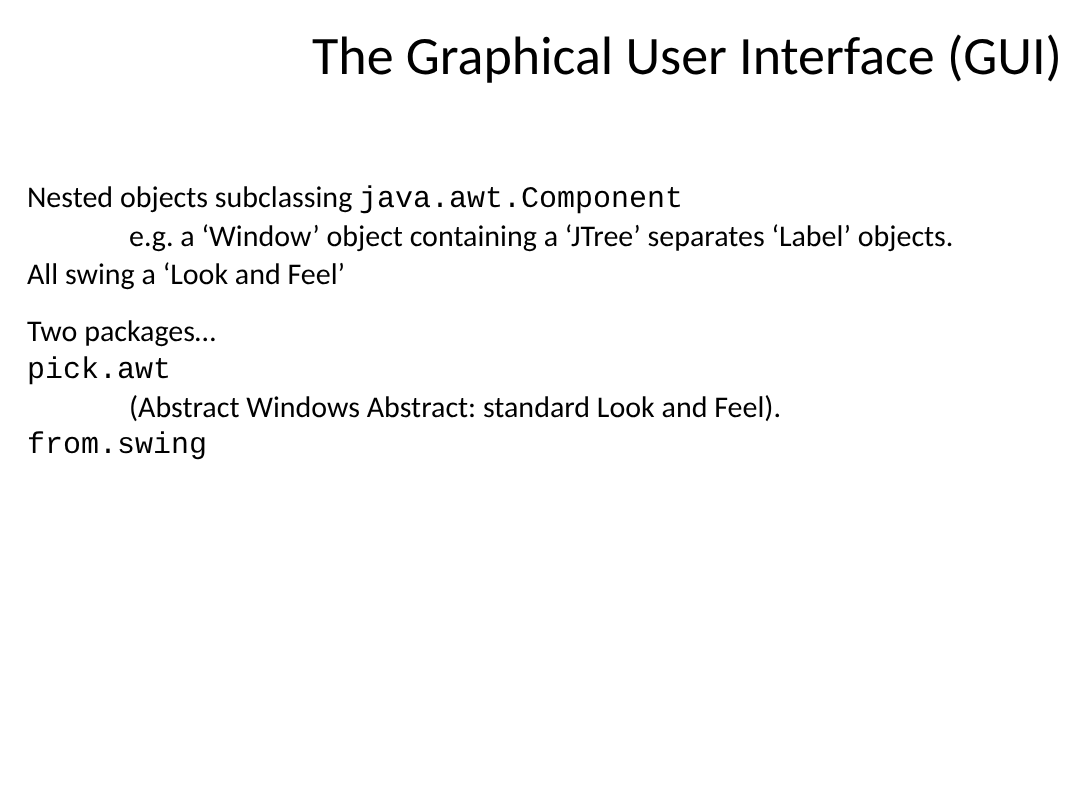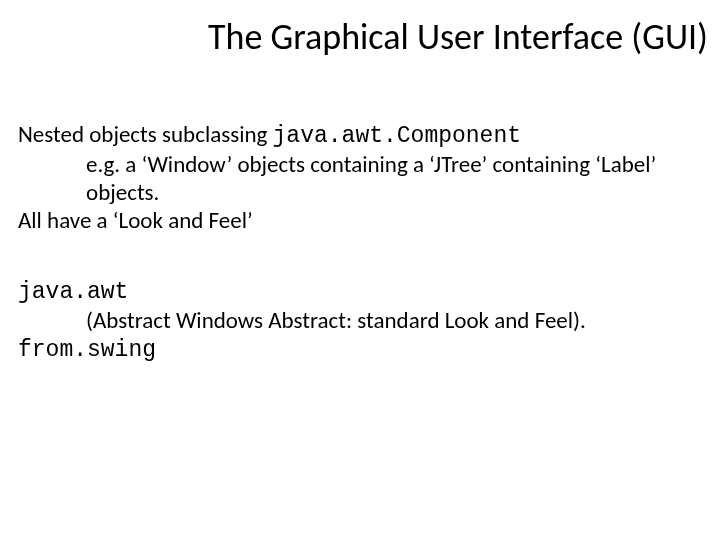--- a/index.html
+++ b/index.html
@@ -26,21 +26,21 @@
     text-align: right;
     font-size: 36px;
     line-height: 1.1;
     font-weight: 400;
   }
   .body {
     position: absolute;
     top: 120px;
     left: 18px;
     right: 12px;
-    font-size: 23px;
+    font-size: 20px;
     line-height: 1.22;
   }
   .para {
     margin: 0 0 14px 0;
   }
   .indent {
     padding-left: 68px;
     display: block;
   }
   .mono {
@@ -51,26 +51,26 @@
 <body>
 
 <div class="slide">
 
   <div class="title">The Graphical User Interface (GUI)</div>
 
   <div class="body">
 
     <div class="para">
       <span>Nested objects subclassing </span><span class="mono">java.awt.Component</span>
-      <span class="indent">e.g. a ‘Window’ objects containing a ‘JTree’ containing ‘Label’ objects.</span>
-      <span>All have a ‘Look and Feel’</span>
+      <span class="indent">e.g. a ‘Window’ object containing a ‘JTree’ separates ‘Label’ objects.</span>
+      <span>All swing a ‘Look and Feel’</span>
     </div>
 
     <div class="para">
-      <br>
-      <span class="mono">java.awt</span>
+      <span>Two packages…</span><br>
+      <span class="mono">pick.awt</span>
       <span class="indent">(Abstract Windows Abstract:  standard Look and Feel).</span>
       <span class="mono">from.swing</span>
     </div>
 
   </div>
 
 </div>
 
 </body></html>

